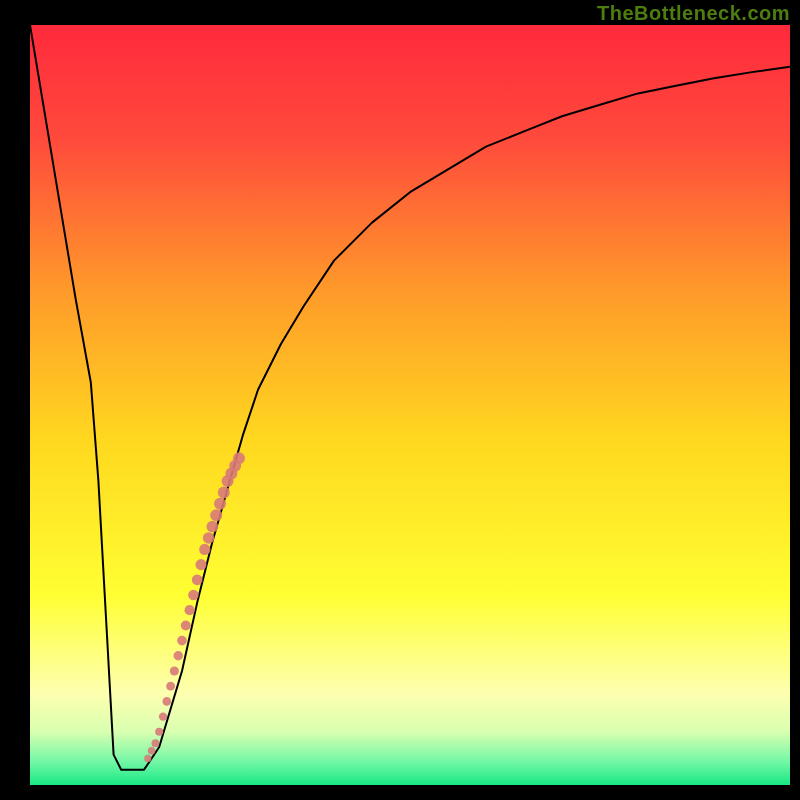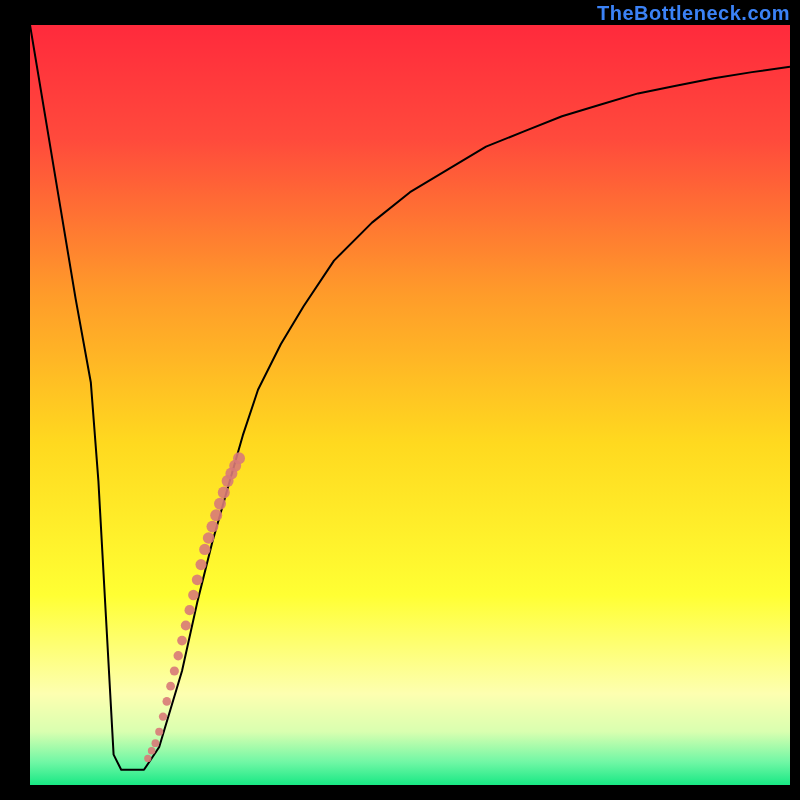--- a/index.html
+++ b/index.html
@@ -16,21 +16,21 @@
     width: 800px;
     height: 800px;
     background: #000;
   }
   .plot {
     position: absolute;
     box-sizing: border-box;
   }
   .watermark {
     position: absolute;
-    color: #3b82f6;
+    color: #4d7c0f;
     font-weight: bold;
     letter-spacing: 0.5px;
     margin-left: 40px;
   }
   svg { display: block; }
 </style>
 </head>
 <body>
 
 <div class="frame">

